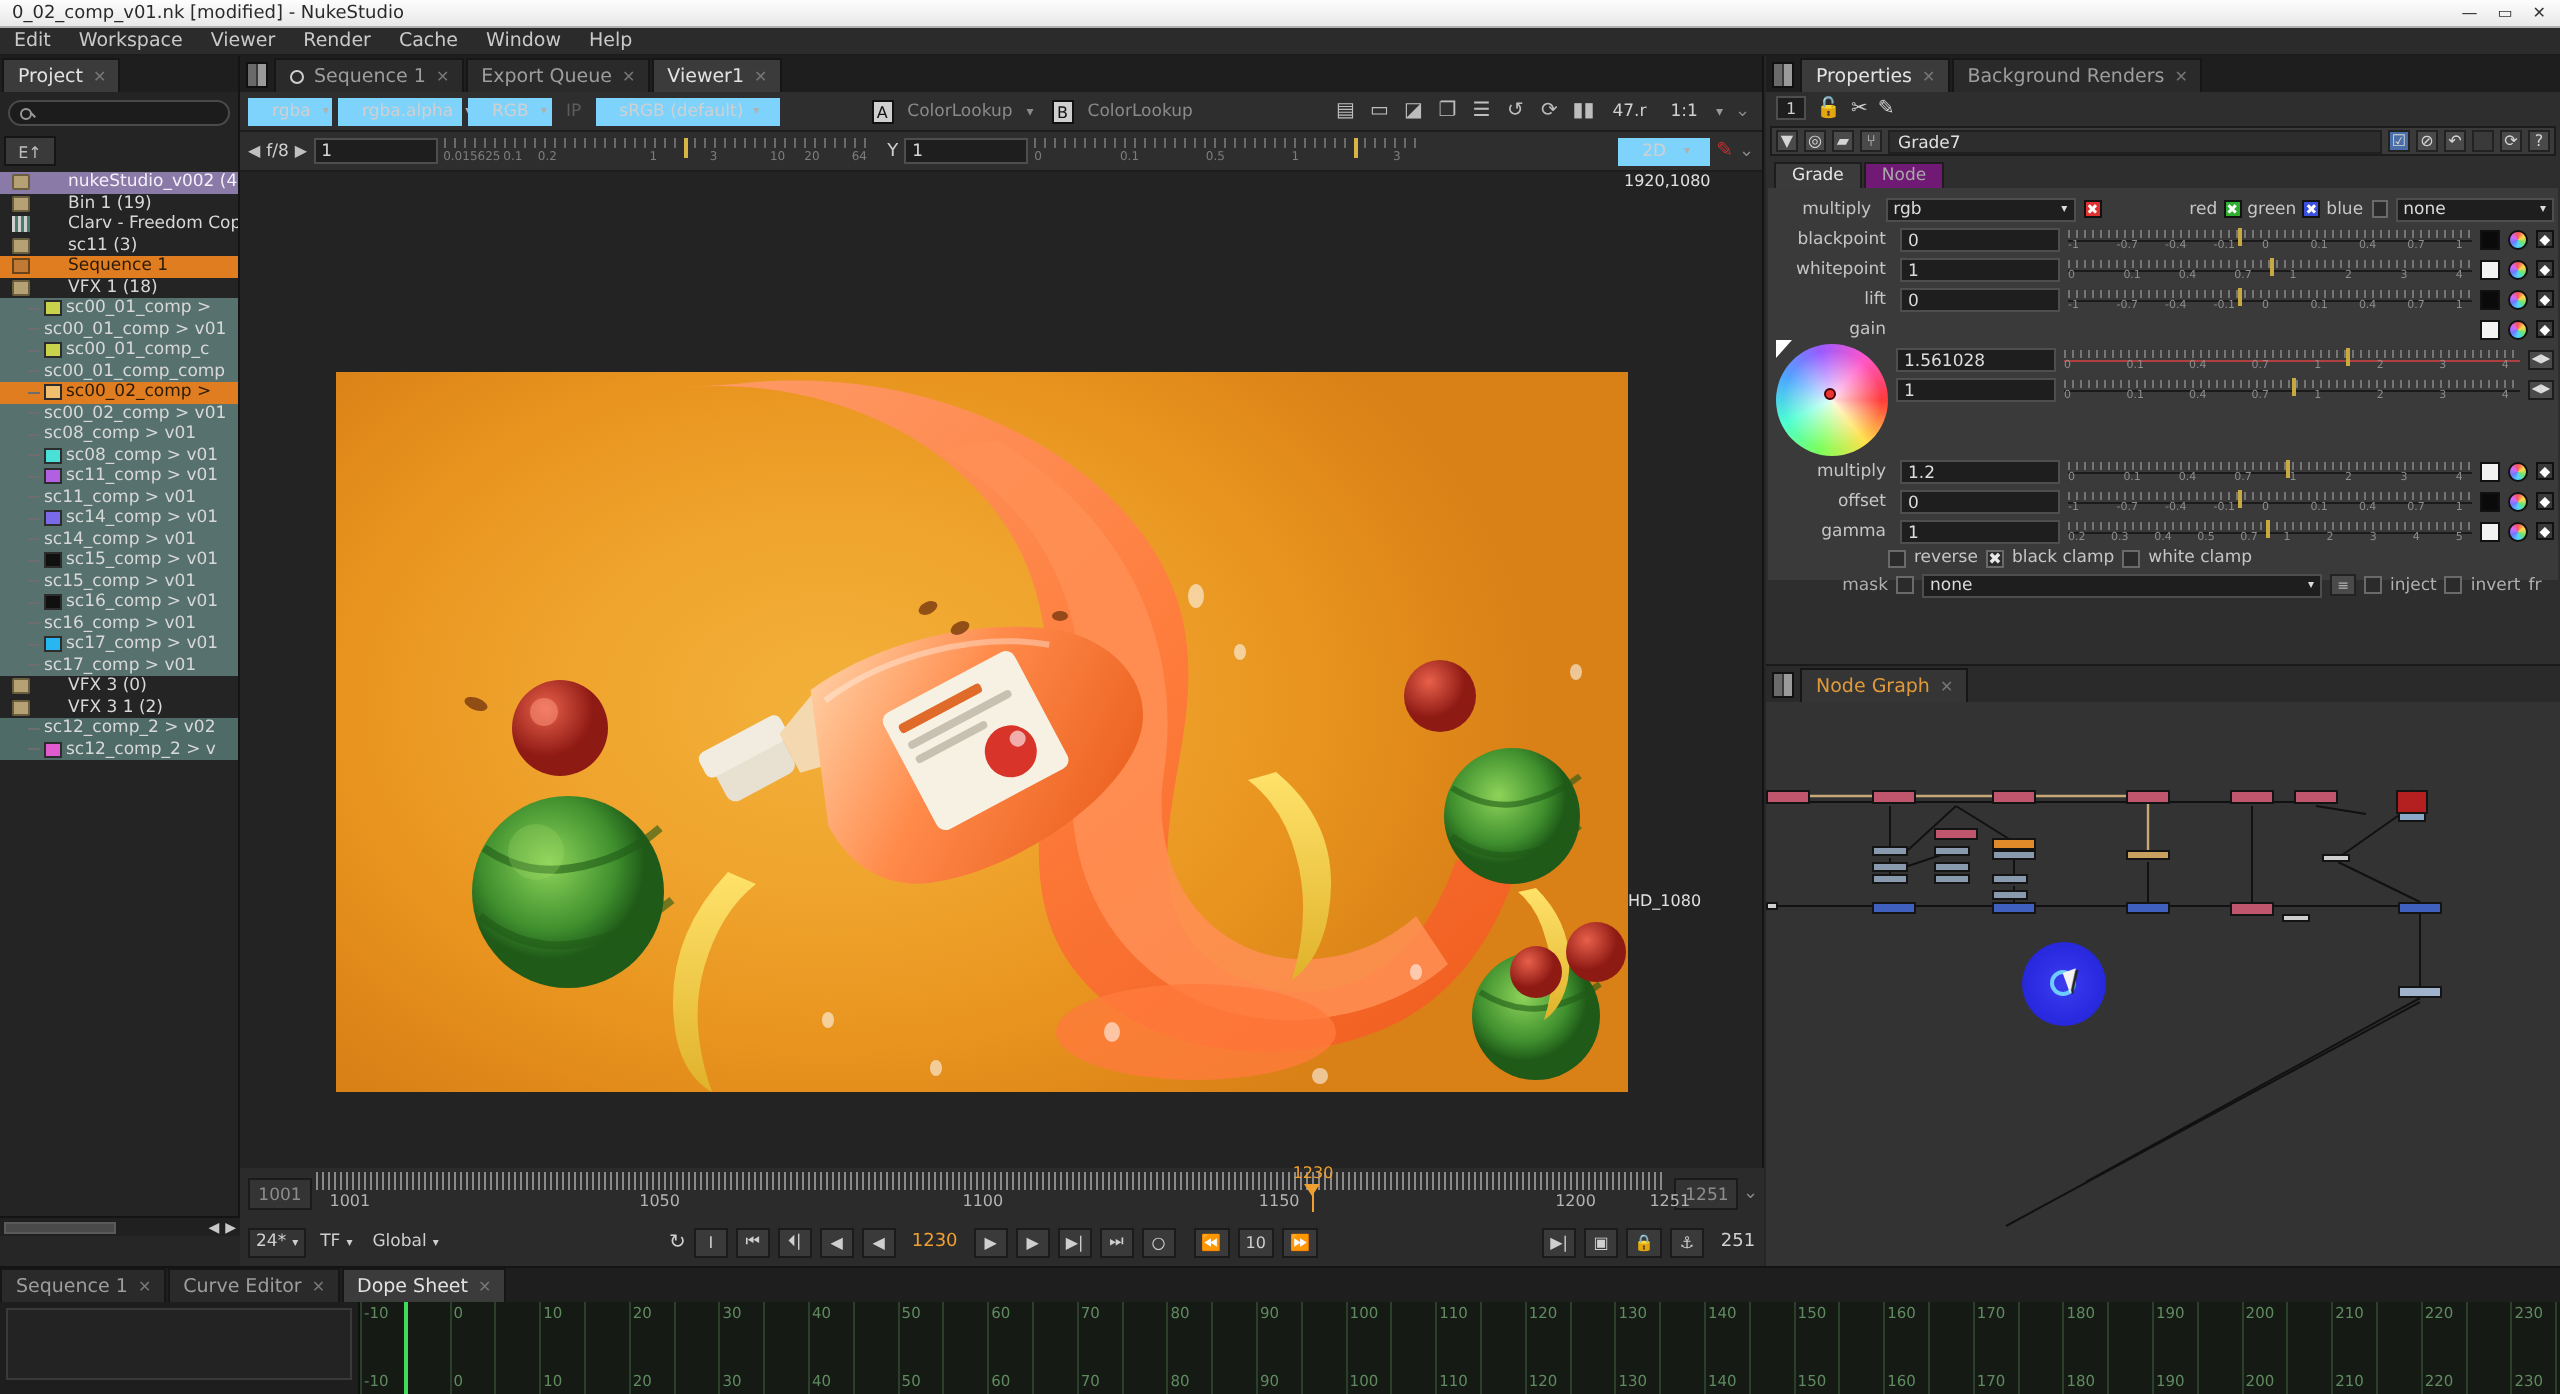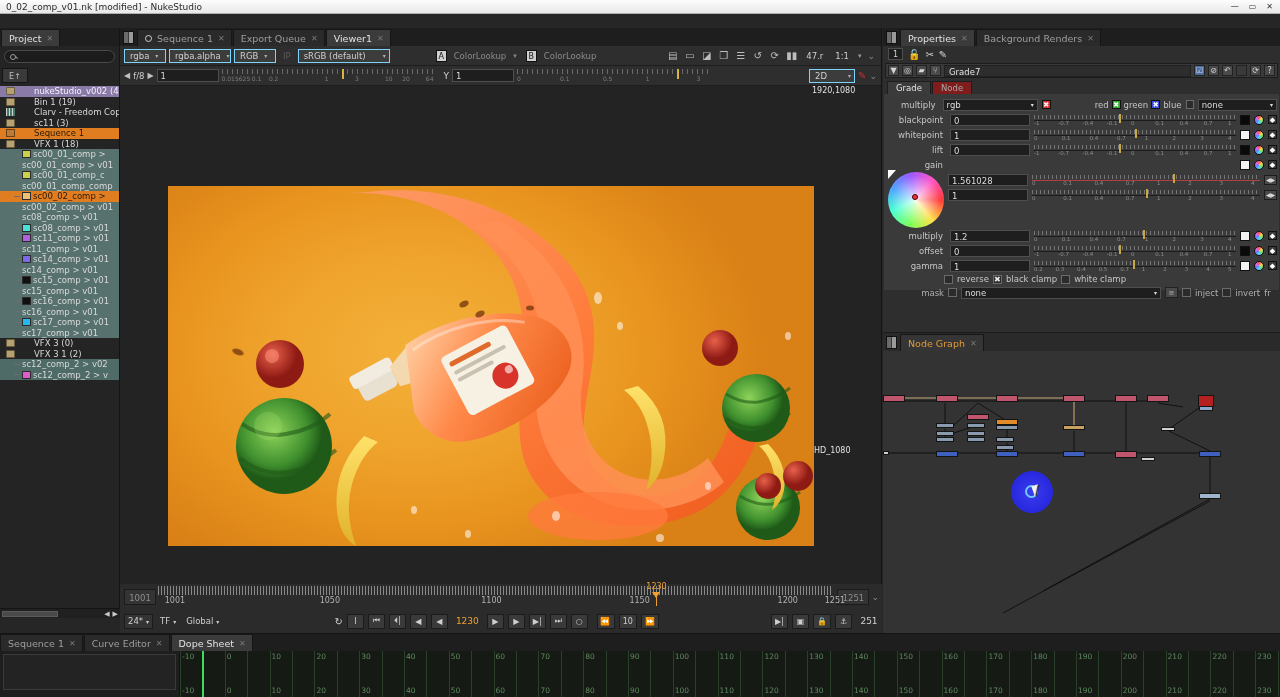--- a/index.html
+++ b/index.html
@@ -60,21 +60,21 @@
   .dash{width:6px;height:1px;background:#6d6d6d;flex:0 0 6px;}
   .leftscroll { position:absolute; left:0; bottom:0; width:120px; height:10px; background:#202020;
     border-top:1px solid #141414; display:flex; align-items:center; }
   .leftscroll .bar{height:6px;background:#4a4a4a;border:1px solid #5a5a5a;margin-left:2px;}
 
   
   .viewer { position:absolute; left:120px; top:28px; width:762px; height:605px; background:#2b2b2b;
     border-right:1px solid #141414; }
   .vtools { height:20px; background:#2e2e2e; display:flex; align-items:center; gap:3px;
     padding:0 4px; border-bottom:1px solid #1d1d1d; }
-  .combo { height:14px; background:#3c3c3c; border:1px solid #7dd3fc; font-size:8.5px;
+  .combo { height:14px; background:#3c3c3c; border:7px solid #7dd3fc; font-size:8.5px;
     color:#d0d0d0; display:flex; align-items:center; padding:0 3px 0 5px; gap:4px;}
   .combo .cv{white-space:nowrap;}
   .combo .arw{font-size:6px;color:#b0b0b0;margin-left:2px;}
   .ipbtn{height:14px;padding:0 4px;font-size:8.5px;color:#5c5c5c;line-height:14px;}
   .abtn{width:11px;height:12px;background:#cfcfcf;color:#111;font-size:8px;text-align:center;
     line-height:12px;border:1px solid #111;}
   .lutname{font-size:8.5px;color:#8a8a8a;padding:0 4px;}
   .vicons{display:flex;align-items:center;gap:6px;margin-left:auto;padding-right:2px;}
   .vicons .gi{width:11px;height:11px;color:#bdbdbd;font-size:10px;line-height:11px;
     display:flex;align-items:center;justify-content:center;}
@@ -126,21 +126,21 @@
   .pnum{width:15px;height:12px;background:#1e1e1e;border:1px solid #4e4e4e;font-size:8px;
     color:#d0d0d0;text-align:center;line-height:12px;}
   .pico{font-size:10px;color:#cfcfcf;}
   .nodehdr{height:15px;margin:1px 2px 0 2px;background:#3a3a3a;border:1px solid #1c1c1c;
     display:flex;align-items:center;gap:3px;padding:0 2px;}
   .nodehdr .sq{width:11px;height:11px;background:#4a4a4a;border:1px solid #222;font-size:8px;
     color:#d5d5d5;display:flex;align-items:center;justify-content:center;}
   .nodename{flex:1;height:12px;background:#2d2d2d;border:1px solid #202020;font-size:8.5px;
     color:#e0e0e0;line-height:12px;padding-left:4px;}
   .ptabs{height:14px;display:flex;align-items:flex-end;margin:2px 0 0 4px;}
-  .ptab{height:13px;line-height:13px;padding:0 8px;font-size:8.5px;color:#a8a8a8;background:#7f1d1d;
+  .ptab{height:13px;line-height:13px;padding:0 8px;font-size:8.5px;color:#a8a8a8;background:#701a75;
     border:1px solid #1d1d1d;border-bottom:none;margin-right:1px;}
   .ptab.active{background:#3b3b3b;color:#e6e6e6;}
   .pbody{background:#3a3a3a;margin:0 1px;padding:3px 0 0 0;height:196px;position:relative;}
   .prow{height:15px;display:flex;align-items:center;gap:4px;padding:0 2px 0 0;}
   .plabel{width:62px;text-align:right;font-size:8.5px;color:#c6c6c6;padding-right:3px;}
   .pfield{width:52px;height:12px;background:#1e1e1e;border:1px solid #4e4e4e;font-size:8.5px;
     color:#dcdcdc;line-height:12px;padding-left:3px;}
   .pfield.wide{width:80px;}
   .pslider{position:relative;flex:1;height:12px;}
   .pslider .tk{position:absolute;left:0;right:0;top:1px;height:4px;
@@ -200,20 +200,29 @@
 
   <div class="titlebar">
     <div class="ttext">0_02_comp_v01.nk [modified] - NukeStudio</div>
     <div class="winbtns">
       <span>—</span>
       <span>▭</span>
       <span>✕</span>
     </div>
   </div>
 
+  <div class="menubar" id="menubar">
+      <div class="mi">Edit</div>
+      <div class="mi">Workspace</div>
+      <div class="mi">Viewer</div>
+      <div class="mi">Render</div>
+      <div class="mi">Cache</div>
+      <div class="mi">Window</div>
+      <div class="mi">Help</div>
+    </div>
 
   <div class="leftpane">
     <div class="tabstrip" style="background:#1e1e1e;">
       <div class="tabgrip"></div>
       <div class="tab active" style="margin-left:-16px;">
         <span>Project</span>
         <span class="x">✕</span>
       </div>
     </div>
     <div class="searchrow">

